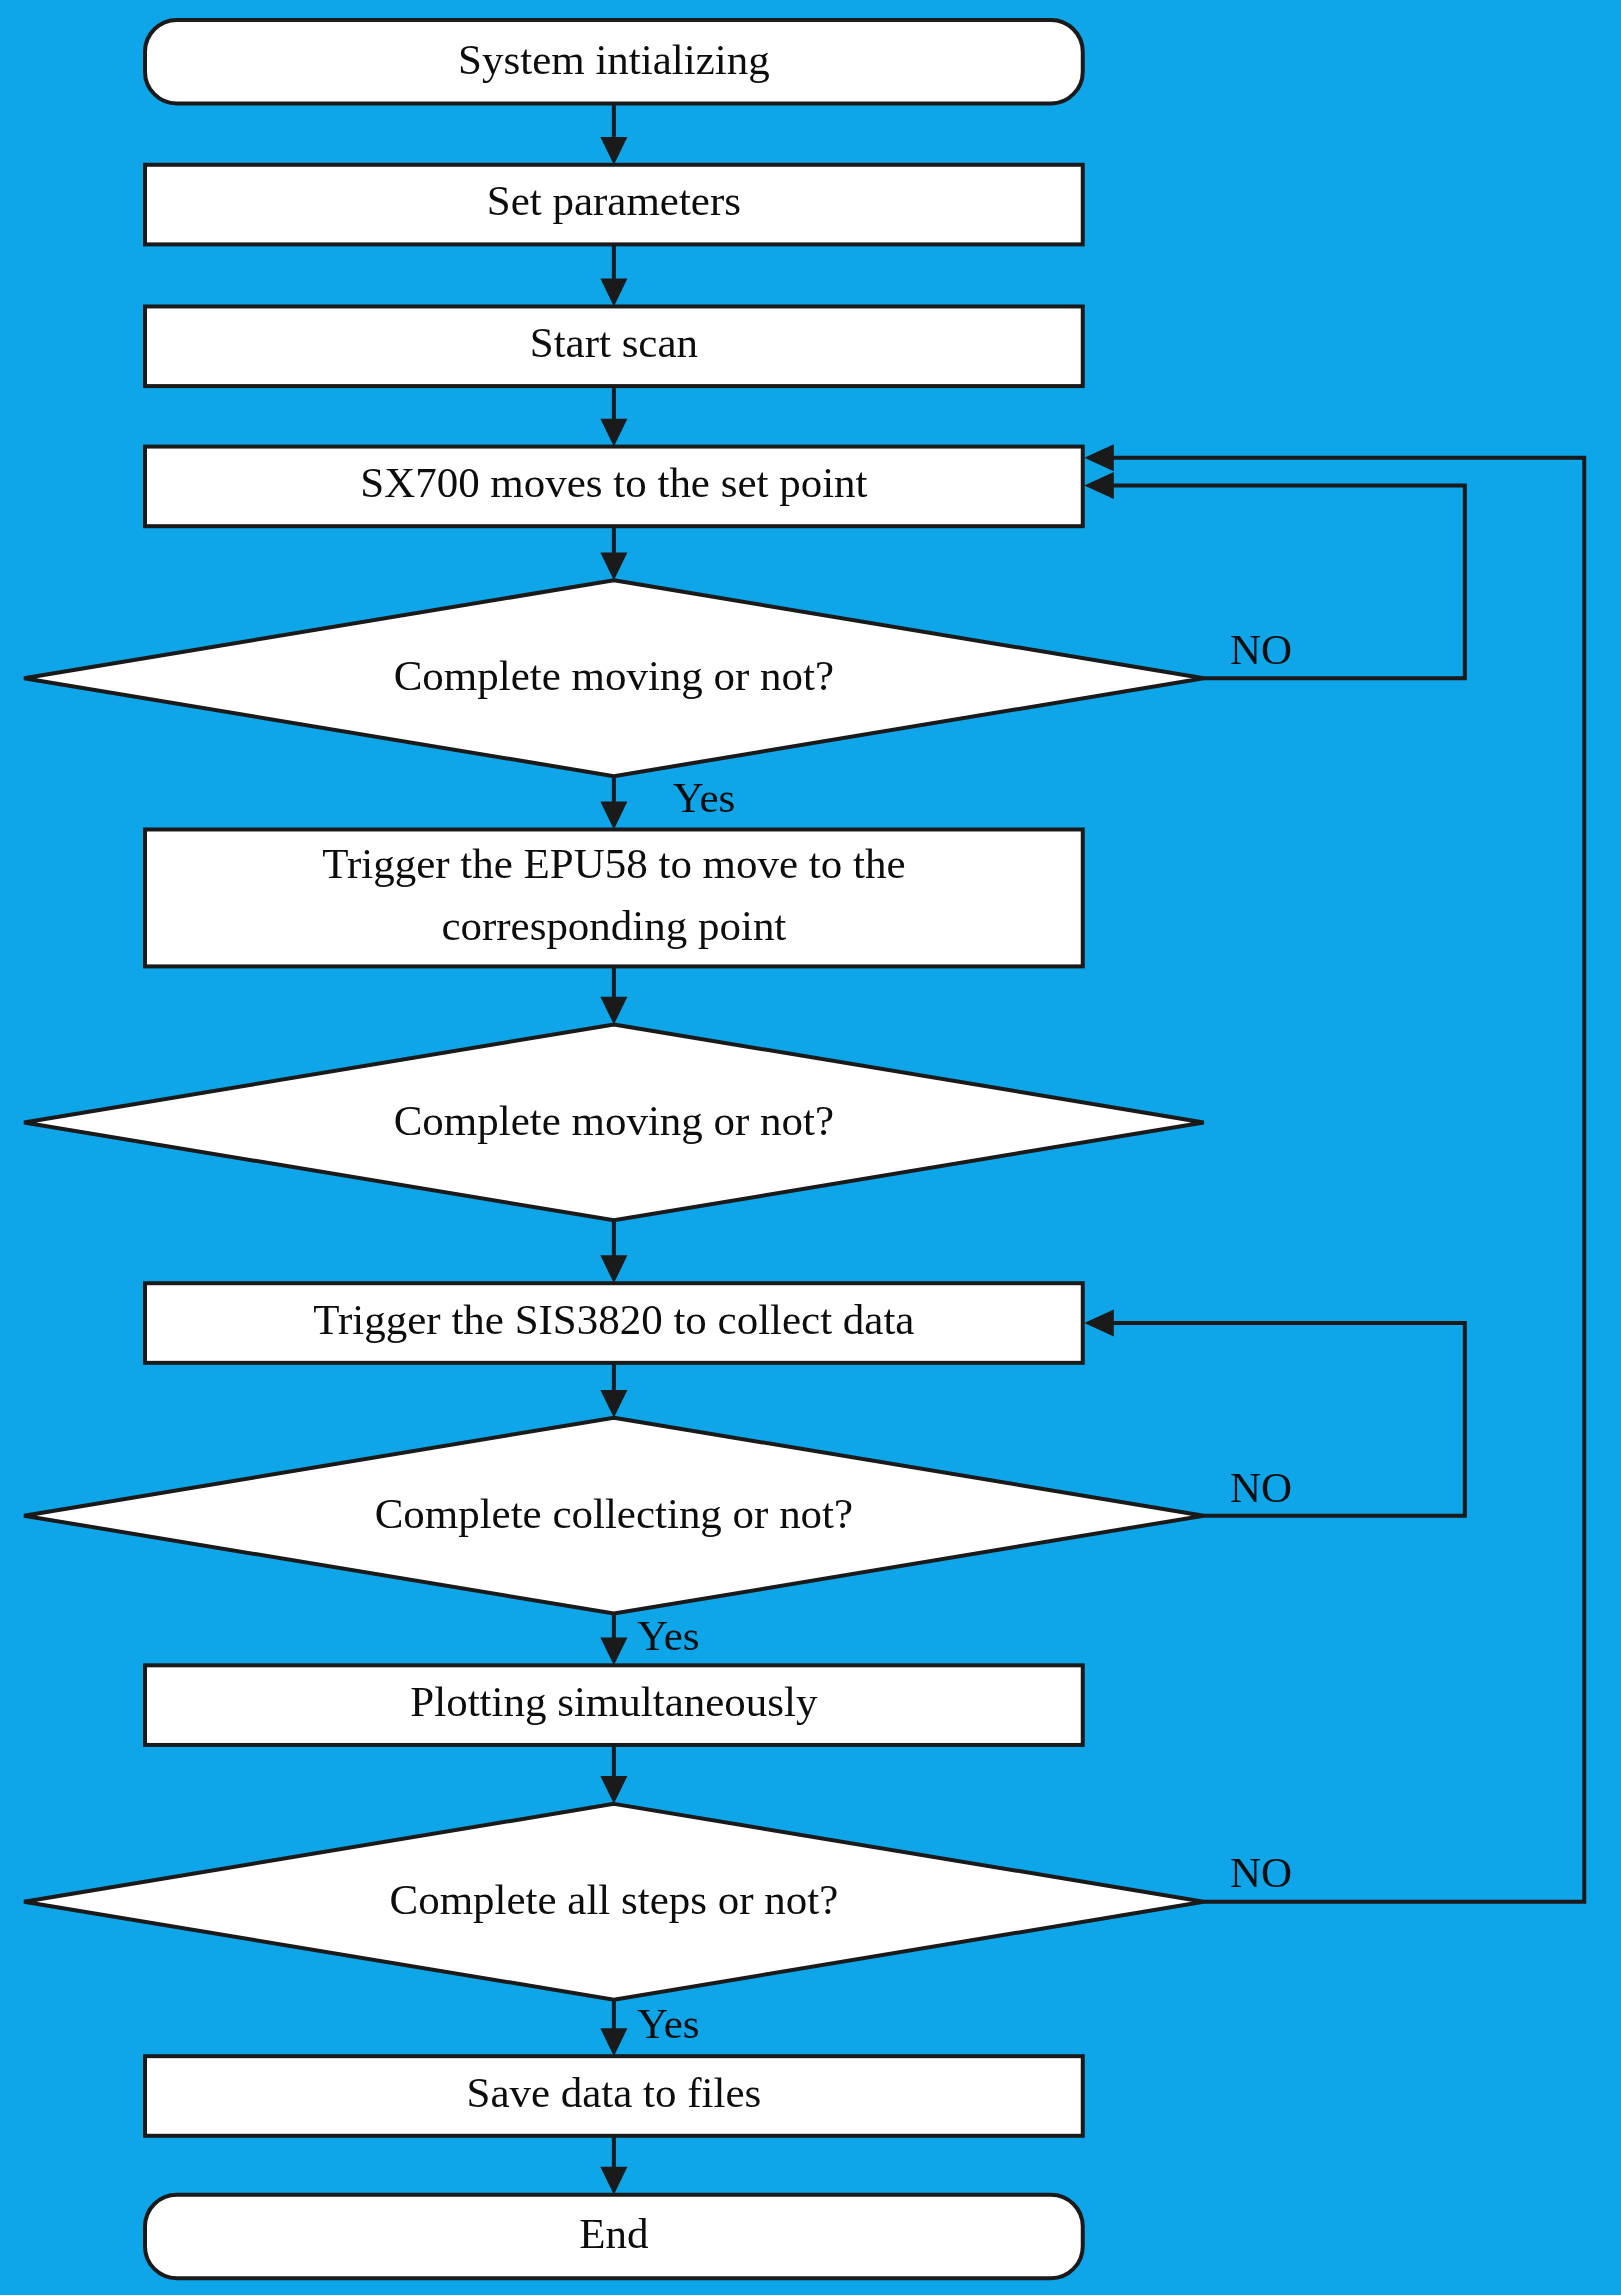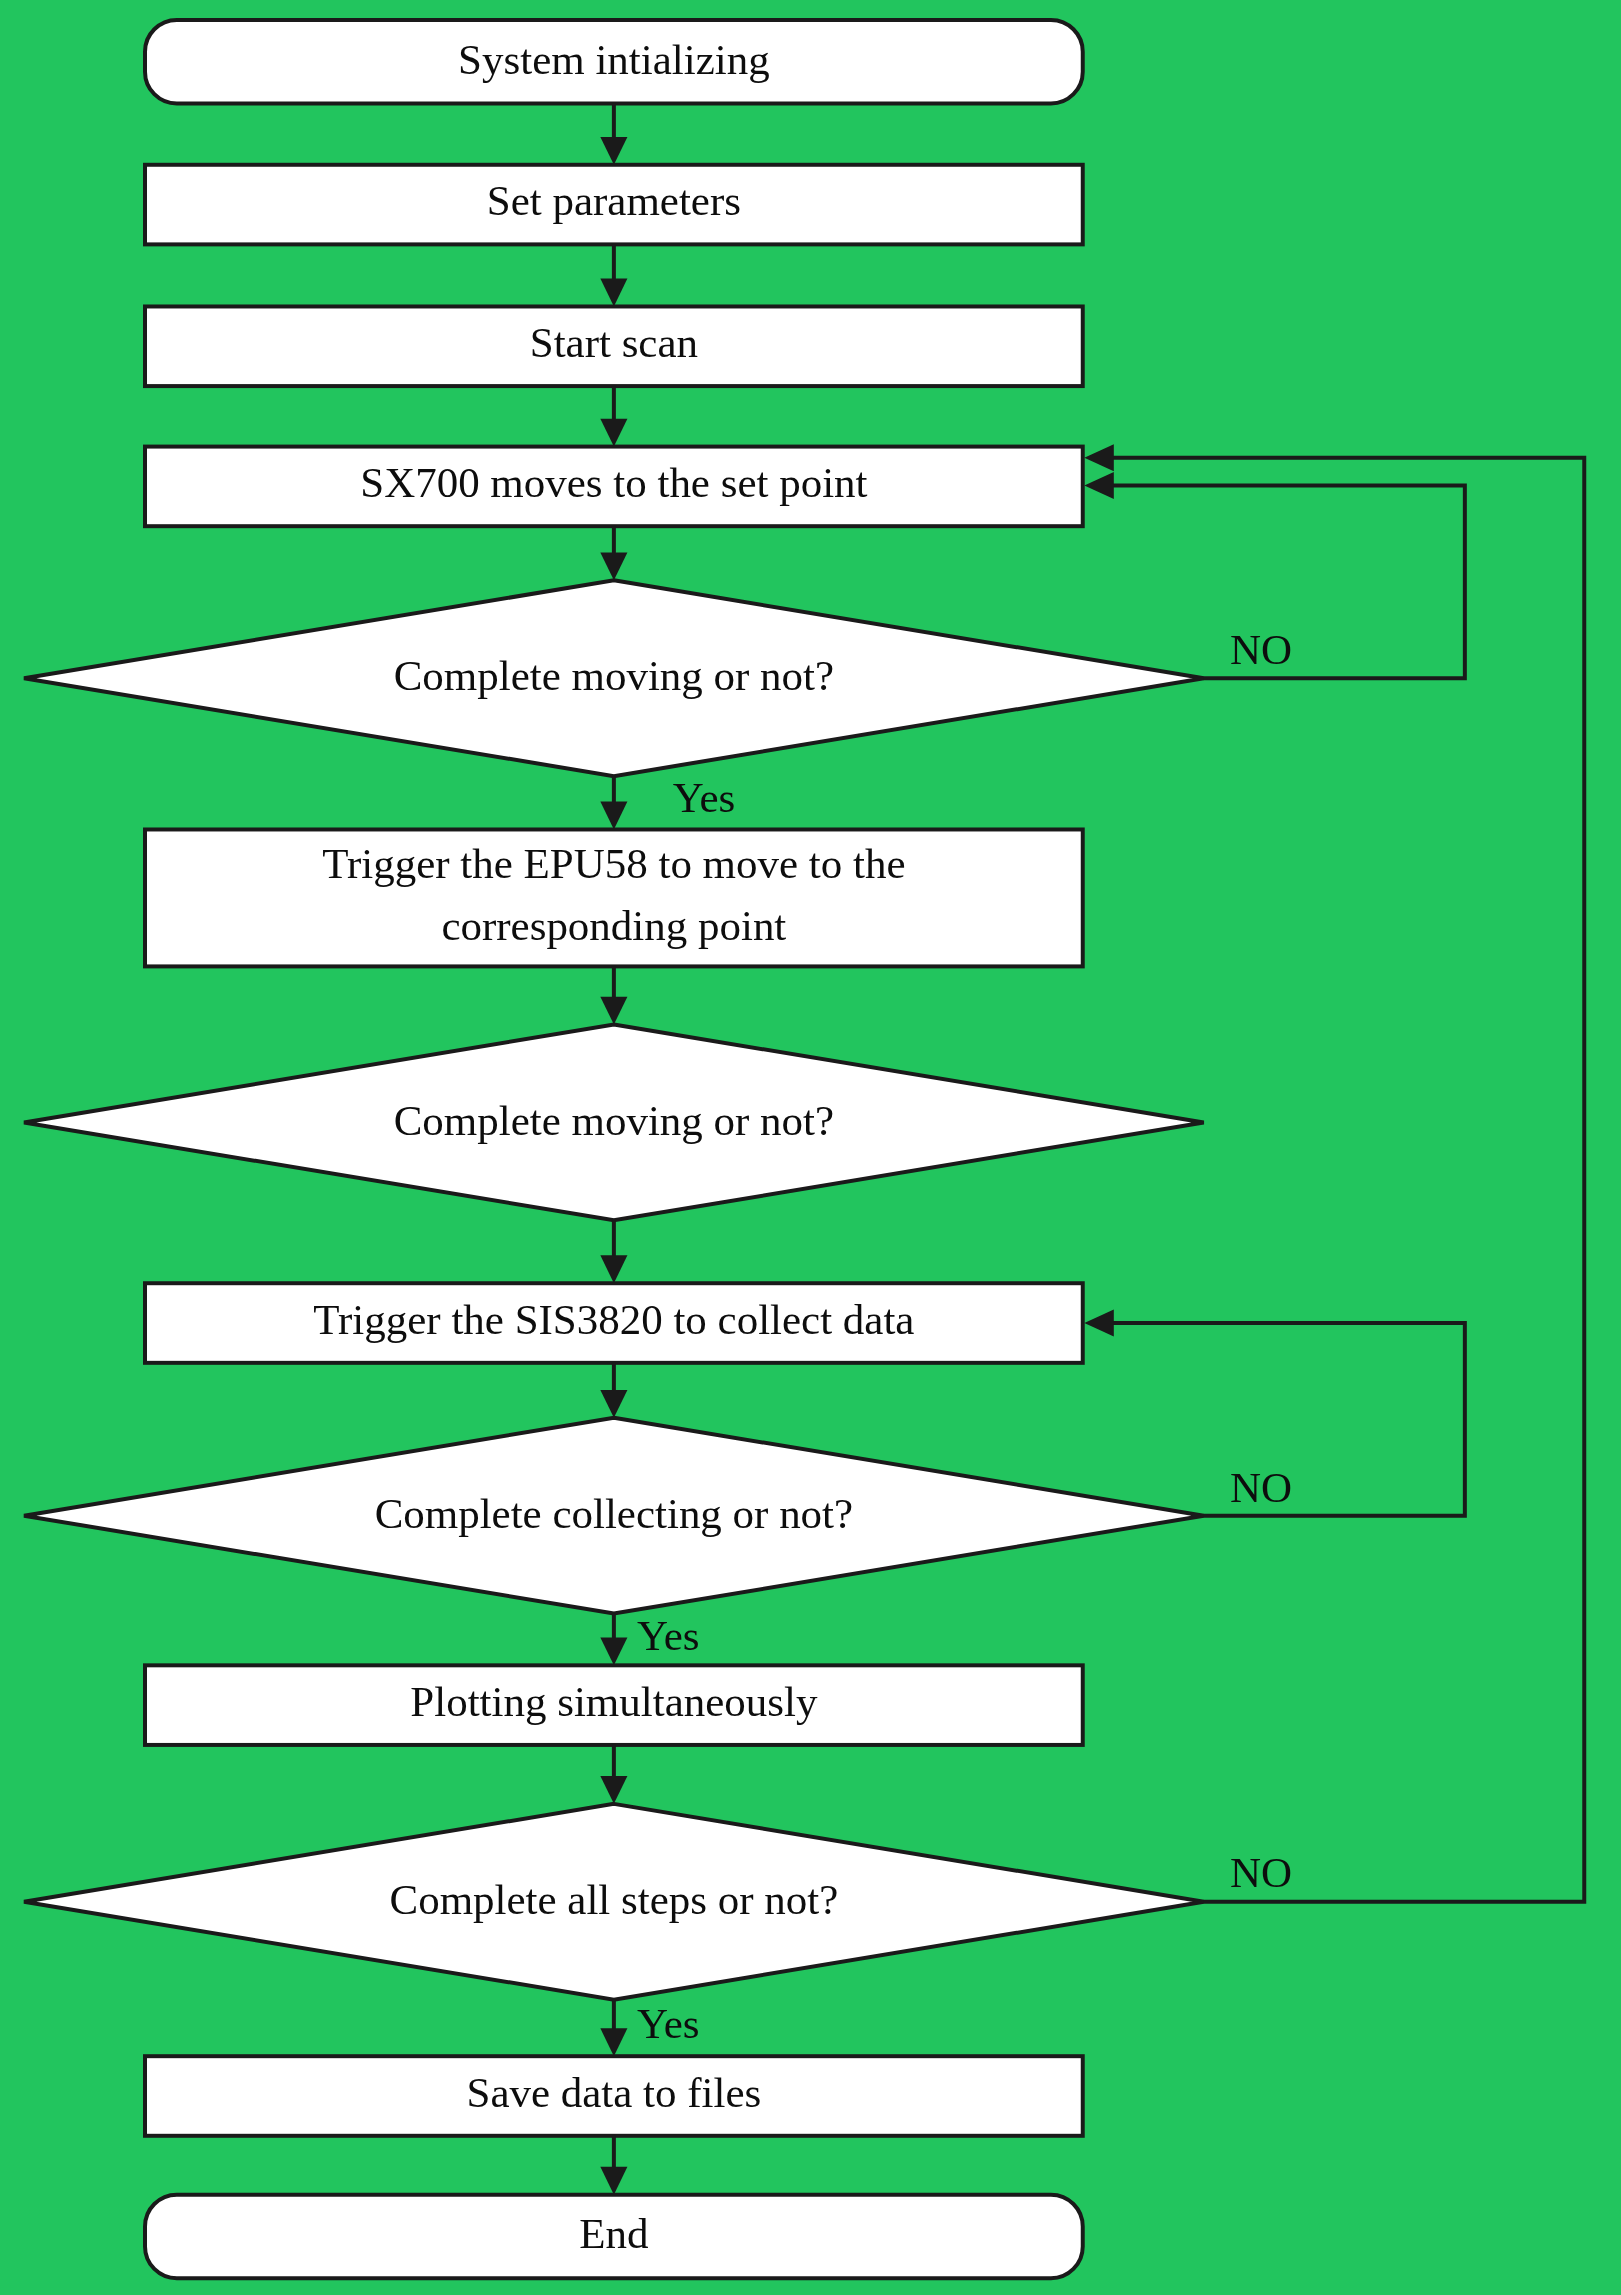--- a/index.html
+++ b/index.html
@@ -5,21 +5,21 @@
 <style>
   html, body {
     margin: 0;
     padding: 0;
     background: #ffffff;
   }
   #page {
     position: relative;
     width: 1621px;
     height: 2295px;
-    background: #22c55e;
+    background: #0ea5e9;
     overflow: hidden;
     font-family: "Liberation Serif", "DejaVu Serif", serif;
   }
   #flow-svg {
     display: block;
     width: 1621px;
     height: 2295px;
   }
   .shape-stroke {
     stroke: #1a1a1a;

